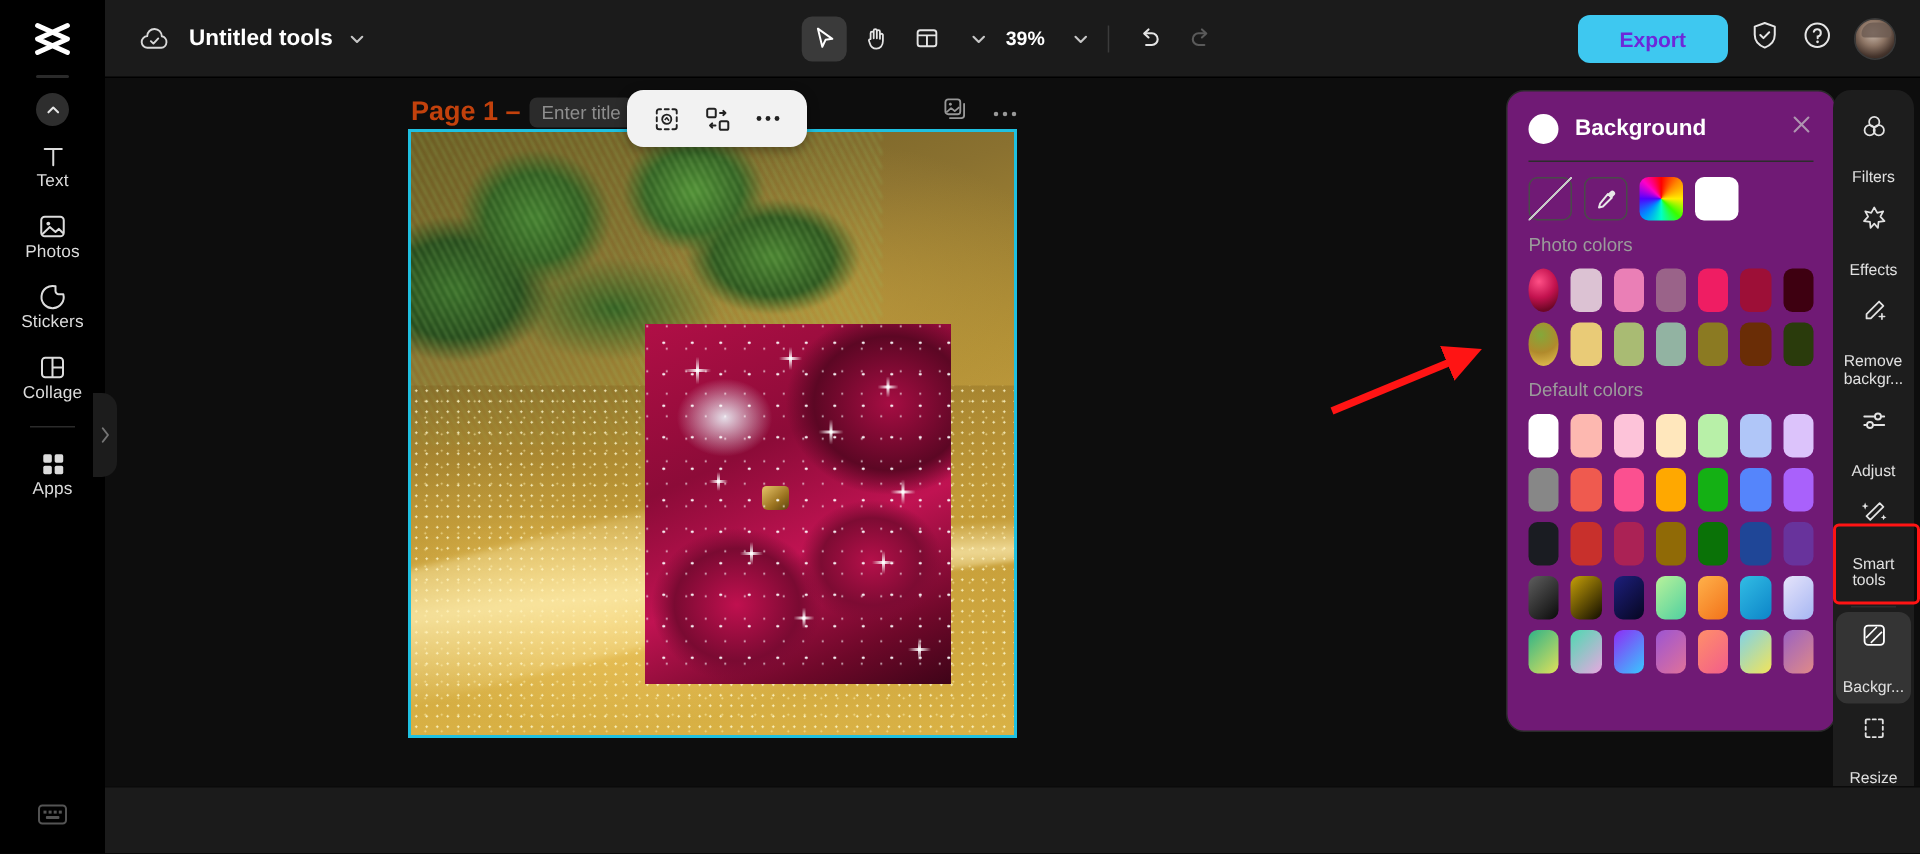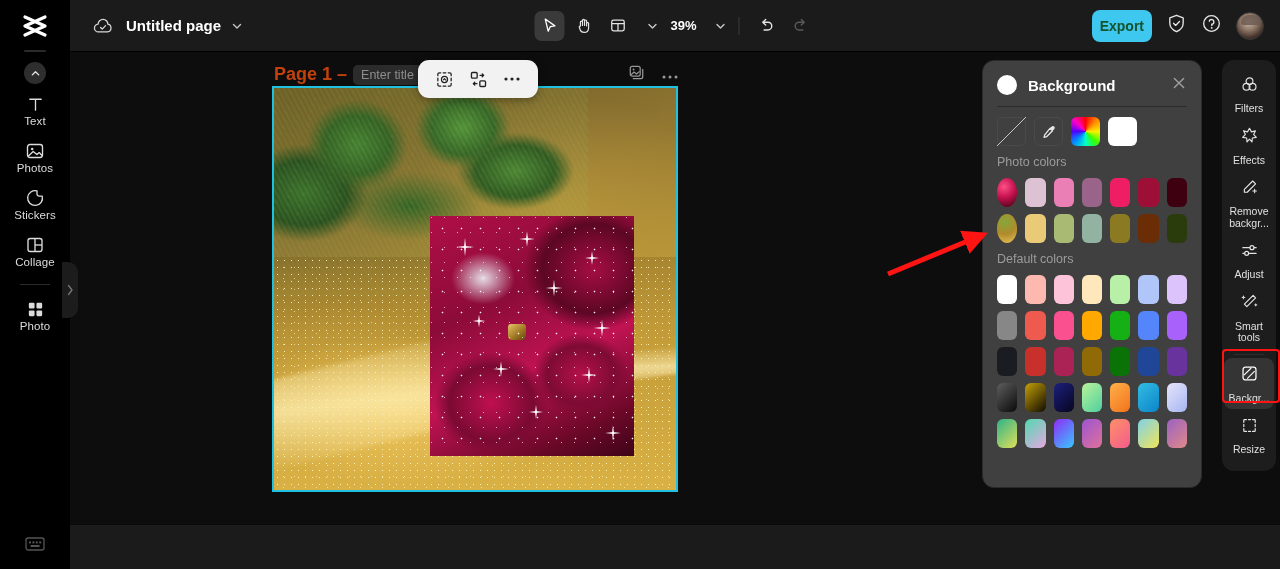--- a/index.html
+++ b/index.html
@@ -58,22 +58,22 @@
   .tbtn {
     width: 30px; height:30px; border-radius: 7px; display:flex; align-items:center; justify-content:center;
     cursor:pointer;
   }
   .tbtn.active { background: #3a3a3a; }
   .zoomval { font-size: 13px; font-weight:bold; padding: 0 4px 0 8px; cursor:pointer;}
   .vdiv { width:1px; height: 18px; background:#3b3b3b; margin: 0 8px; }
 
   .topright { position:absolute; right: 16px; display:flex; align-items:center; gap: 14px; }
   .export-btn {
-    background: #3ec8f0; color:#14532d; font-weight:bold; font-size:14px;
-    border:none; border-radius: 8px; padding: 8px 8px; cursor:pointer;
+    background: #3ec8f0; color:#6d28d9; font-weight:bold; font-size:14px;
+    border:none; border-radius: 8px; padding: 8px 28px; cursor:pointer;
   }
   .avatar {
     width:28px; height:28px; border-radius:50%; overflow:hidden; cursor:pointer;
     background: radial-gradient(circle at 45% 35%, #c9b9ac 0%, #8d7565 38%, #45342c 70%, #241a16 100%);
     border: 1px solid #3a3a3a; position:relative;
   }
   .avatar::after{content:"";position:absolute;left:4px;top:2px;width:20px;height:10px;border-radius:10px 10px 3px 3px;background:#6d5c52;opacity:.85;}
 
   
   .canvas-area { position:absolute; left:70px; top:52px; right:0; bottom:45px; background:#0d0d0d; }
@@ -171,22 +171,22 @@
   .fg-star::before{ width: 100%; height: 2px; }
   .fg-star::after{ width: 2px; height: 100%; }
   .fg-ornament{
     position:absolute; left: 78px; top: 108px; width: 18px; height: 16px;
     background: linear-gradient(140deg,#e8c56a,#9c7420 60%,#5d4410);
     border-radius: 3px 3px 4px 4px;
   }
 
   
   .right-panel {
-    position:absolute; right: 78px; top: 60px; width: 220px; height: 428px;
-    background:#404040; border-radius: 12px; border:1px solid #2a2a2a;
+    position:absolute; right: 56px; top: 60px; width: 220px; height: 428px;
+    background:#701a75; border-radius: 12px; border:1px solid #2a2a2a;
   }
   .rp-head { display:flex; align-items:center; padding: 14px 14px 11px 14px; }
   .rp-swatch { width: 20px; height:20px; border-radius:50%; background:#fff; }
   .rp-title { font-size: 15px; font-weight:bold; margin-left: 11px; }
   .rp-close { margin-left:auto; cursor:pointer; opacity:.7; }
   .rp-sep { height:1px; background:#2c2c2c; margin: 0 14px; }
   .rp-body { padding: 10px 14px 0 14px; }
   .rp-label { font-size: 12.5px; color:#9b9b9b; margin: 9px 0 9px 0; }
   .sw-row { display:flex; gap: 8px; }
   .sw { width: 29px; height:29px; border-radius: 6px; cursor:pointer; }
@@ -199,21 +199,21 @@
   .grid-row { display:flex; gap: 8px; margin-bottom: 7px; }
 
   
   .right-rail {
     position:absolute; right: 4px; top: 60px; width: 54px;
     background:#1d1d1d; border-radius: 12px; padding: 8px 0 10px 0;
     display:flex; flex-direction:column; align-items:center;
   }
   .rr-item { width: 50px; display:flex; flex-direction:column; align-items:center; padding: 6px 0 5px 0; cursor:pointer; border-radius:8px;}
   .rr-item .ic { height:20px; display:flex; align-items:center; justify-content:center; }
-  .rr-item .lb { font-size: 10.5px; color:#e0e0e0; margin-top: 9px; text-align:center; line-height:11.5px; }
+  .rr-item .lb { font-size: 10.5px; color:#e0e0e0; margin-top: 19px; line-height:11.5px; }
   .rr-item.sel { background:#343434; }
   .rr-hl { position:absolute; right: 0px; top: 349px; width: 58px; height: 54px; border: 2.5px solid #ff1414; border-radius: 4px; pointer-events:none; }
   .rr-div { width: 30px; height:1px; background:#2e2e2e; margin: 5px 0 3px 0;}
 
   
   .bottombar {
     position:absolute; left:70px; right:0; bottom:0; height:45px; background:#1b1b1b;
     display:flex; align-items:center; border-top:1px solid #0a0a0a;
   }
   .bb-left { display:flex; align-items:center; gap: 14px; margin-left: 16px; }
@@ -292,21 +292,21 @@
 
     <div class="rail-item">
       <span class="ic">
         <svg width="19" height="19" viewBox="0 0 20 20">
           <rect x="3" y="3" width="6" height="6" rx="1.2" fill="#dcdcdc"></rect>
           <rect x="11" y="3" width="6" height="6" rx="1.2" fill="#dcdcdc"></rect>
           <rect x="3" y="11" width="6" height="6" rx="1.2" fill="#dcdcdc"></rect>
           <rect x="11" y="11" width="6" height="6" rx="1.2" fill="#dcdcdc"></rect>
         </svg>
       </span>
-      <span class="lb">Photo</span>
+      <span class="lb">Apps</span>
     </div>
 
     <div class="rail-bottom">
       <svg width="22" height="18" viewBox="0 0 22 18">
         <rect x="2" y="3" width="18" height="12" rx="2.2" fill="none" stroke="#9a9a9a" stroke-width="1.3"></rect>
         <rect x="5" y="6.4" width="2" height="2" fill="#9a9a9a"></rect>
           <rect x="8.4" y="6.4" width="2" height="2" fill="#9a9a9a"></rect>
         <rect x="11.8" y="6.4" width="2" height="2" fill="#9a9a9a"></rect>
           <rect x="15.2" y="6.4" width="2" height="2" fill="#9a9a9a"></rect>
         <rect x="6.6" y="10" width="9" height="2" rx="0.6" fill="#9a9a9a"></rect>
@@ -320,21 +320,21 @@
       </svg>
   </div>
 
   <div class="topbar">
     <span class="cloud-ic">
       <svg width="22" height="18" viewBox="0 0 24 20">
         <path d="M7 16.5 a4.3 4.3 0 0 1 -0.4 -8.6 A5.4 5.4 0 0 1 17.4 8 a4.3 4.3 0 0 1 -0.4 8.5 Z" fill="none" stroke="#e9e9e9" stroke-width="1.4" stroke-linejoin="round"></path>
         <path d="M9.3 11.6 L11.2 13.4 L14.8 9.6" fill="none" stroke="#e9e9e9" stroke-width="1.4" stroke-linecap="round" stroke-linejoin="round"></path>
       </svg>
     </span>
-    <span class="doc-title">Untitled page</span>
+    <span class="doc-title">Untitled tools</span>
     <span class="chev">
       <svg width="12" height="12" viewBox="0 0 12 12">
           <path d="M2.5 4.5 L6 8 L9.5 4.5" fill="none" stroke="#e4e4e4" stroke-width="1.4" stroke-linecap="round" stroke-linejoin="round"></path>
         </svg>
     </span>
 
     <div class="tools-center">
       <div class="tbtn active">
         <svg width="17" height="17" viewBox="0 0 18 18">
             <path d="M4 2.2 L14.2 9.4 L9.4 10.1 L7.1 15 Z" fill="none" stroke="#fff" stroke-width="1.4" stroke-linejoin="round"></path>

